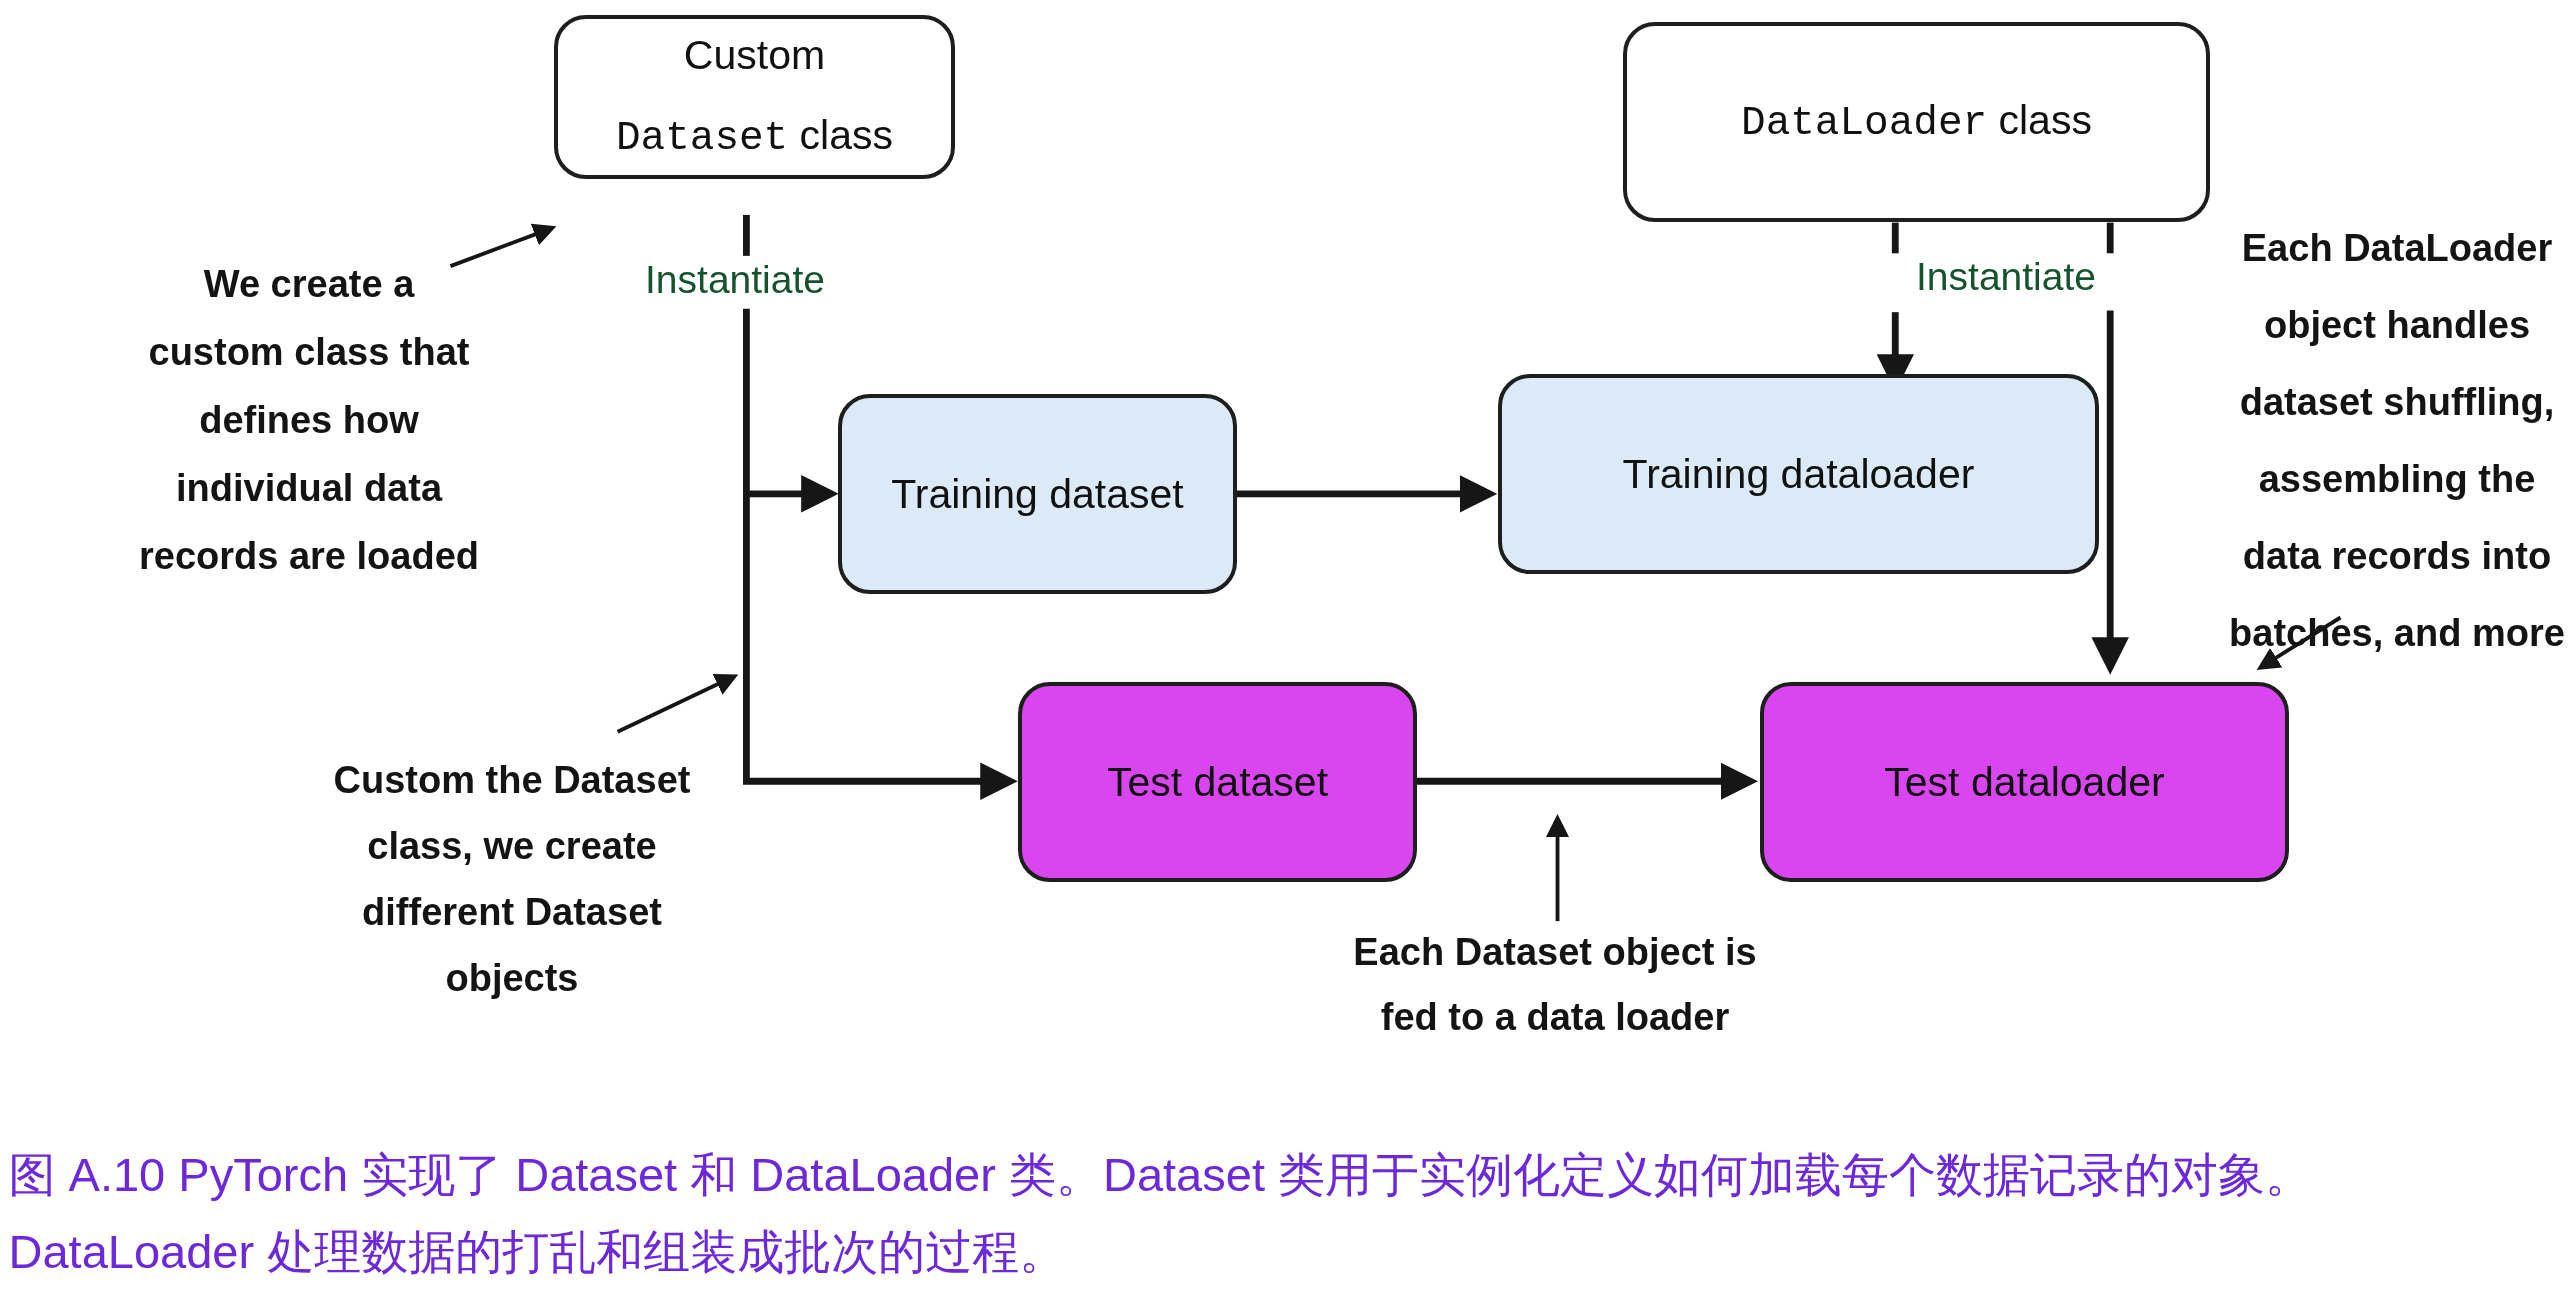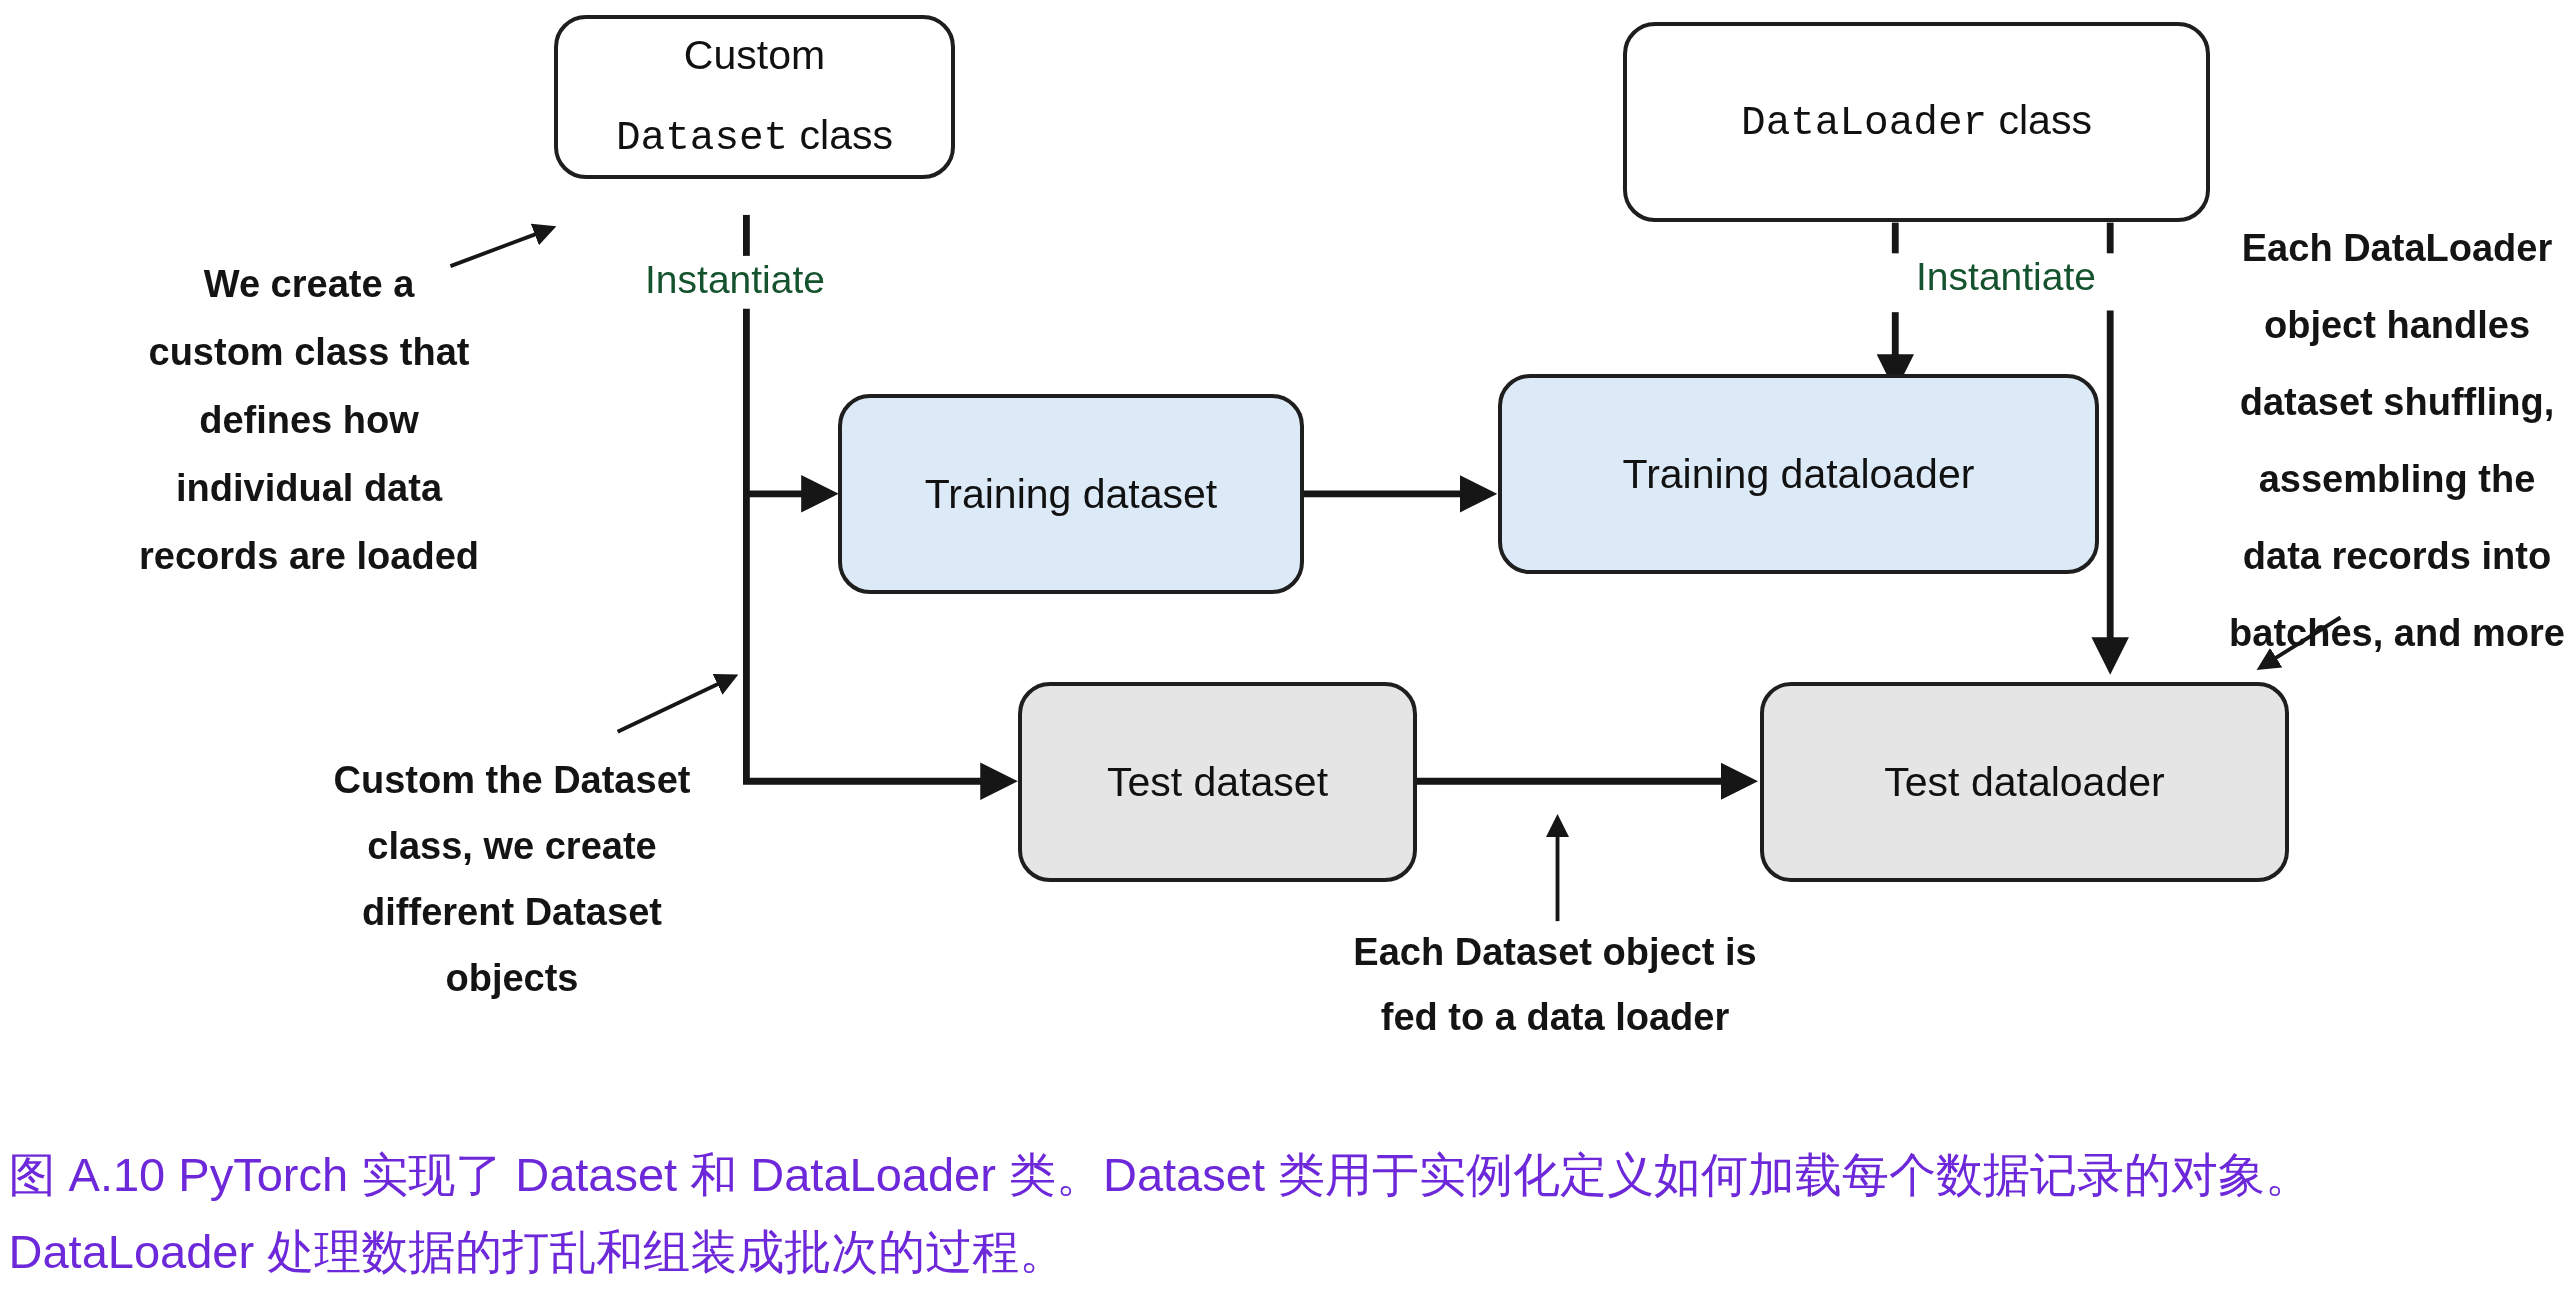--- a/index.html
+++ b/index.html
@@ -8,25 +8,25 @@
     font-family:"Liberation Sans", sans-serif;color:#161616;overflow:hidden;
   }
   .connector-layer{position:absolute;left:0;top:0;width:2576px;height:1293px;}
   .node{
     position:absolute;box-sizing:border-box;
     border:4.3px solid #1e1e1e;border-radius:32px;background:#ffffff;
     display:flex;flex-direction:column;align-items:center;justify-content:center;
     text-align:center;font-size:41px;line-height:53px;color:#111111;
   }
   .node.light-blue{background:#dceaf8;}
-  .node.periwinkle{background:#e5e5e5;}
+  .node.periwinkle{background:#d946ef;}
   .mono{font-family:"Liberation Mono","DejaVu Sans Mono",monospace;}
   .box-custom{left:554px;top:15.4px;width:401px;height:164px;gap:27px;}
   .box-dataloader{left:1623px;top:22px;width:587px;height:200px;}
-  .box-training-dataset{left:838px;top:394px;width:466px;height:200px;}
+  .box-training-dataset{left:838px;top:394px;width:399px;height:200px;}
   .box-training-dataloader{left:1498px;top:374px;width:601px;height:200px;}
   .box-test-dataset{left:1018px;top:682px;width:399px;height:200px;}
   .box-test-dataloader{left:1760px;top:682px;width:529px;height:200px;border-radius:31px;}
   .instantiate{
     position:absolute;transform:translateX(-50%);
     font-size:39px;line-height:48px;color:#14532d;background:#ffffff;padding:0 6.8px;
     white-space:nowrap;
   }
   .instantiate-left{left:735px;top:256px;}
   .instantiate-right{left:2006px;top:253px;}

